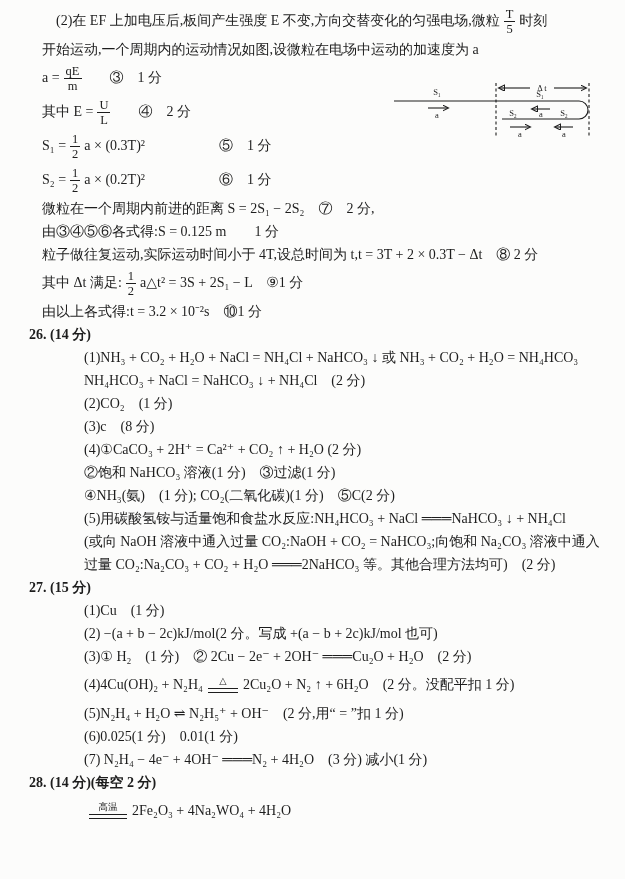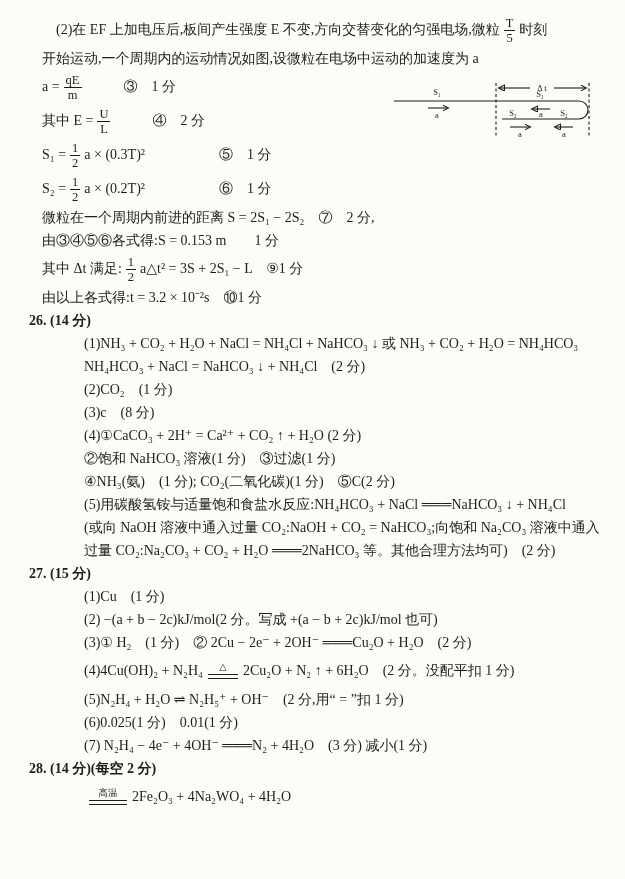--- a/index.html
+++ b/index.html
@@ -4,35 +4,35 @@
 <style>
   html,body{margin:0;padding:0;}
   body{
     width:625px;height:879px;
     background:#f7f7f5;
     font-family:"Liberation Serif","DejaVu Serif",serif;
     color:#1d1d1d;
   }
   .page{
     position:relative;width:625px;height:879px;overflow:hidden;
-    background:#fcfcfb;box-sizing:border-box;padding-top:13px;
+    background:#fcfcfb;box-sizing:border-box;padding-top:4px;
   }
   .ln{font-size:14px;line-height:23px;white-space:nowrap;}
   .ln.tall{line-height:34px;display:flex;align-items:center;}
   .m-l1{margin-left:56px;}
   .m-body{margin-left:42px;font-family:Liberation Serif, serif;}
   .m-sec{margin-left:29px;font-weight:bold;}
   .m-ans{margin-left:84px;}
   .frac{
     display:inline-flex;flex-direction:column;align-items:center;
     font-size:12.5px;line-height:1.12;margin:0 4px;vertical-align:middle;
   }
   .frac .num{border-bottom:1px solid #1d1d1d;padding:0 2px;}
   .frac .den{padding:0 2px;}
-  .gap30{margin-left:38px;}
+  .gap30{margin-left:24px;}
   .gap46{margin-left:74px;}
   .oeq{
     display:inline-flex;flex-direction:column;align-items:center;
     margin:0 5px;line-height:1;
   }
   .oeq .top{font-size:9.5px;line-height:1;margin-bottom:1px;}
   .oeq .bar{
     width:30px;height:5px;box-sizing:border-box;
     border-top:1.4px solid #1d1d1d;border-bottom:1.4px solid #1d1d1d;
   }
@@ -88,21 +88,22 @@
     <span>S₂ =</span>
     <span class="frac">
       <span class="num">1</span>
       <span class="den">2</span>
     </span>
     <span>a × (0.2T)²</span>
     <span class="gap46">⑥　1 分</span>
   </div>
 
   <div class="ln m-body">微粒在一个周期内前进的距离 S = 2S₁ − 2S₂　⑦　2 分,</div>
-  <div class="ln m-body">由③④⑤⑥各式得:S = 0.153 m　　1 分</div>
+  <div class="ln m-body">由③④⑤⑥各式得:S = 0.125 m　　1 分</div>
+  <div class="ln m-body">粒子做往复运动,实际运动时间小于 4T,设总时间为 t,t = 3T + 2 × 0.3T − Δt　⑧ 2 分</div>
 
   <div class="ln tall m-body">
     <span>其中 Δt 满足:</span>
     <span class="frac">
       <span class="num">1</span>
       <span class="den">2</span>
     </span>
     <span>a△t² = 3S + 2S₁ − L　⑨1 分</span>
   </div>
 

